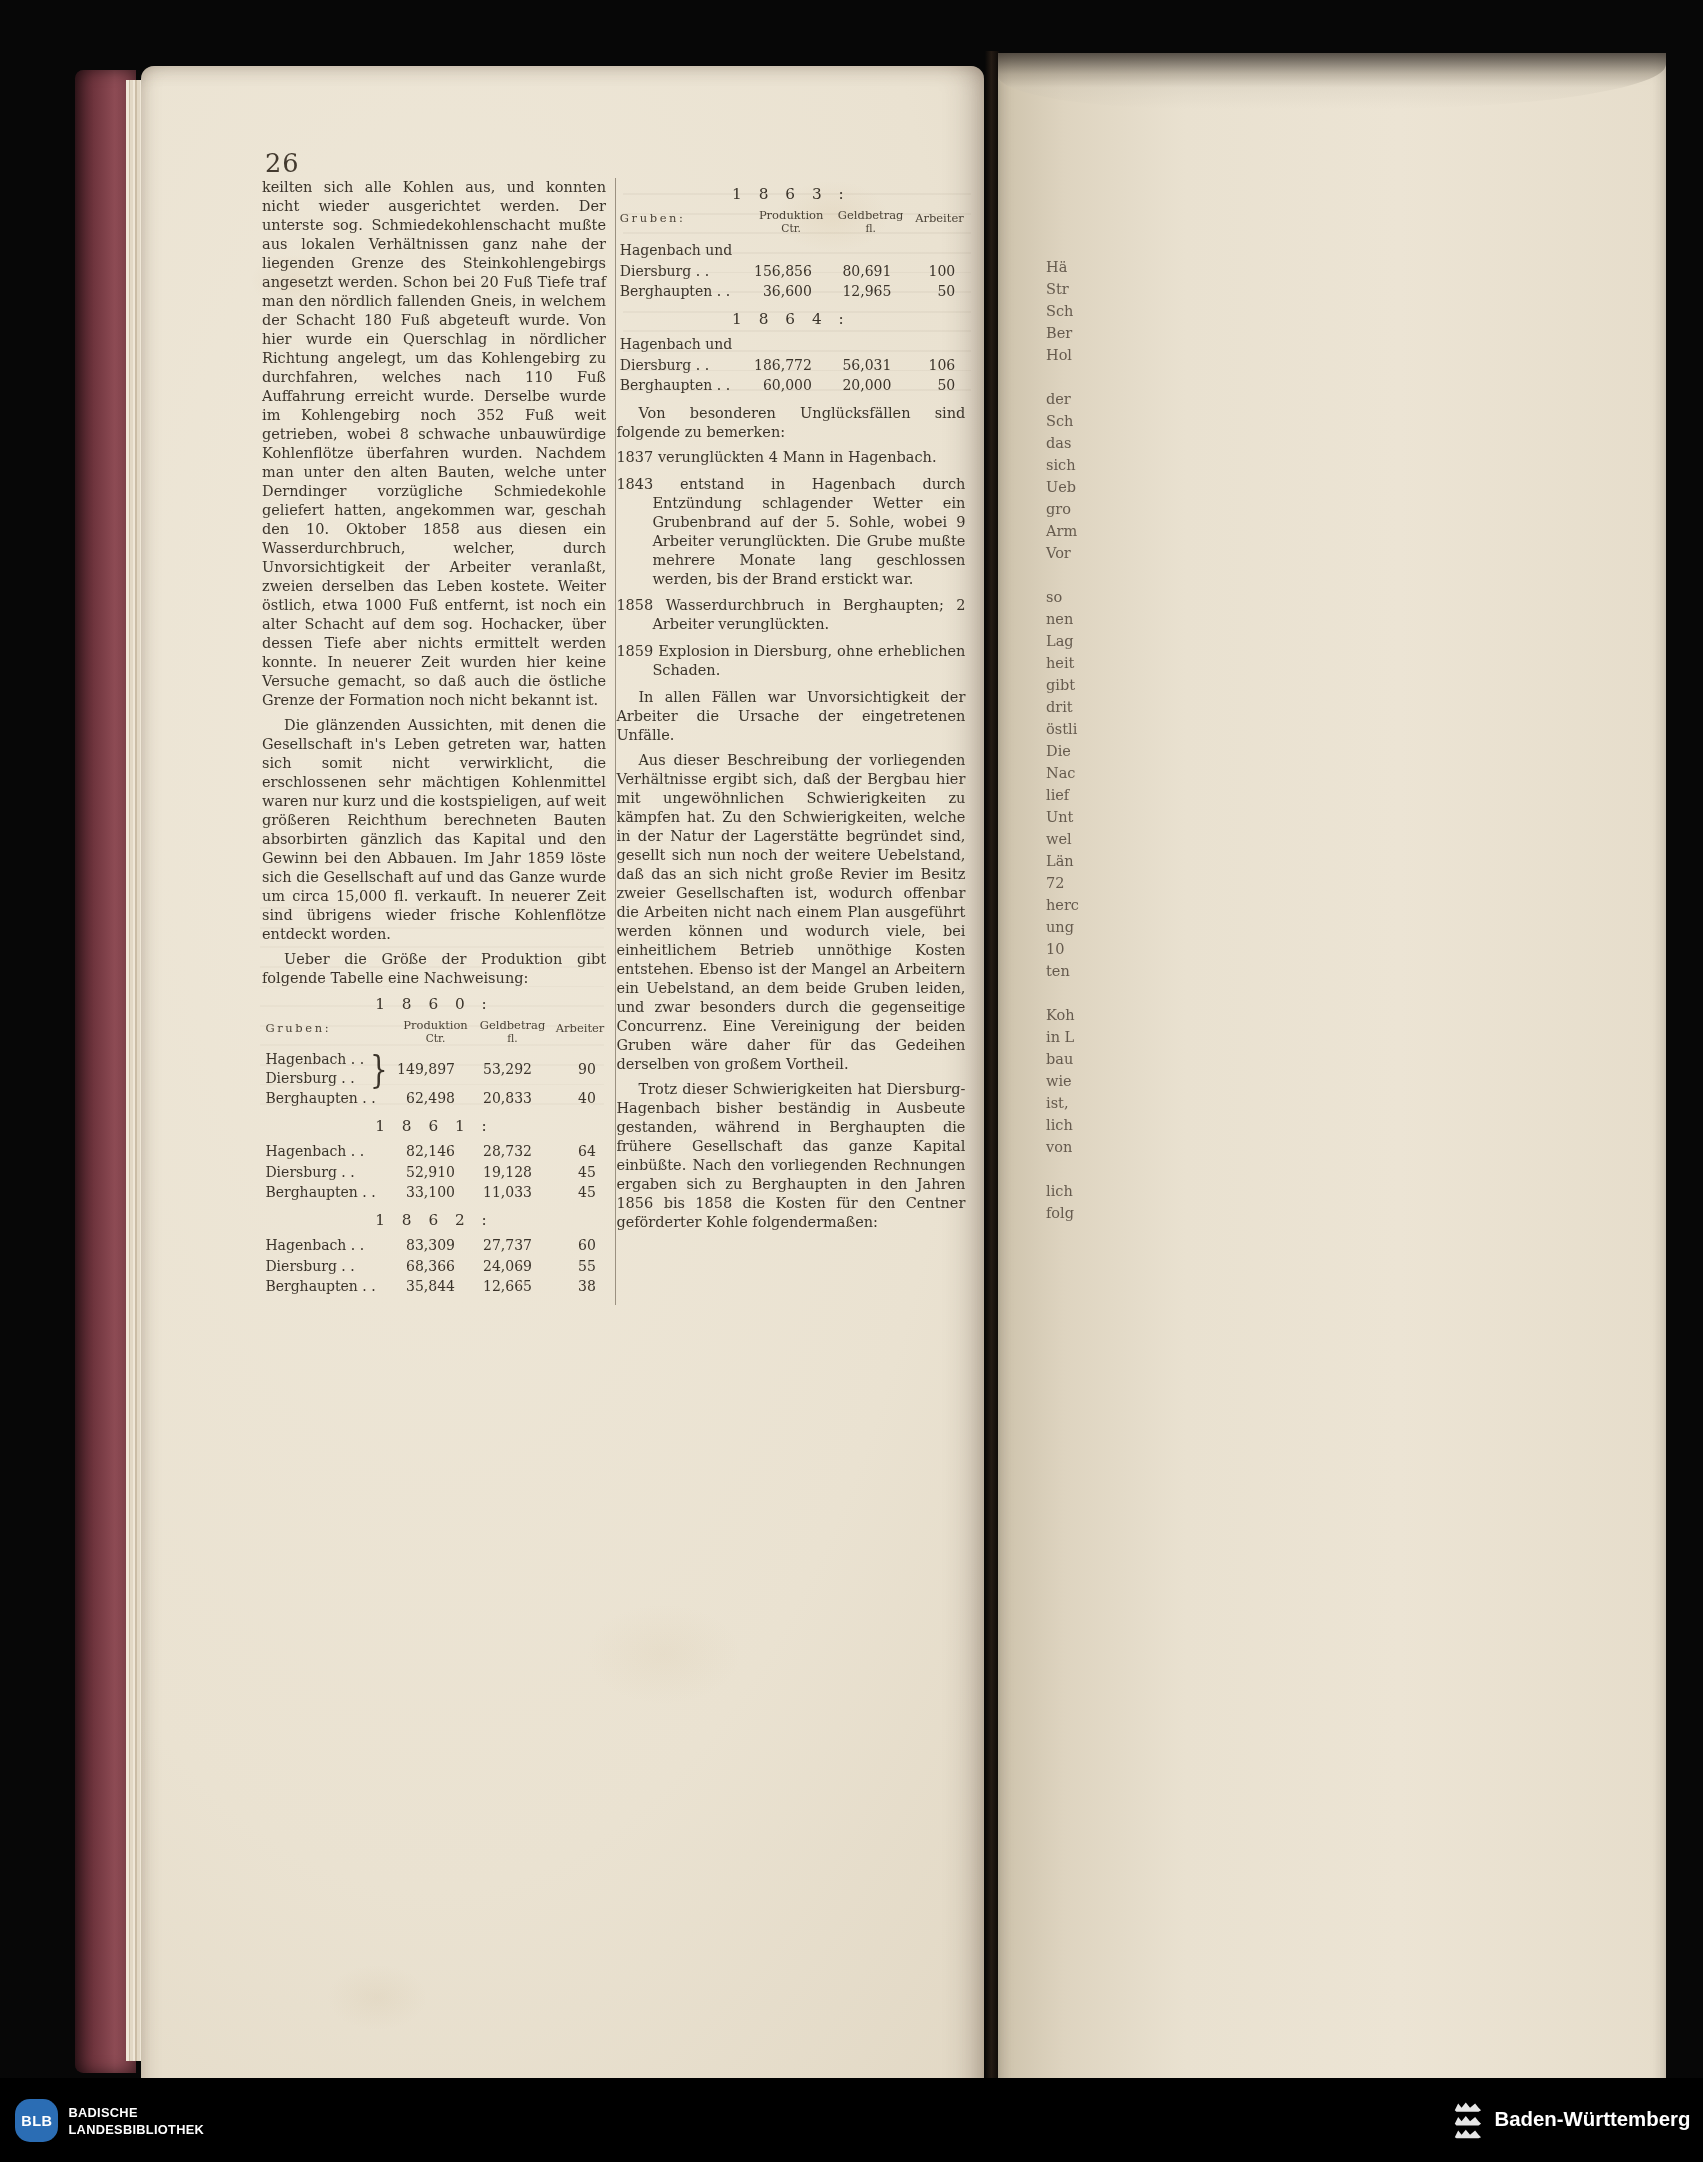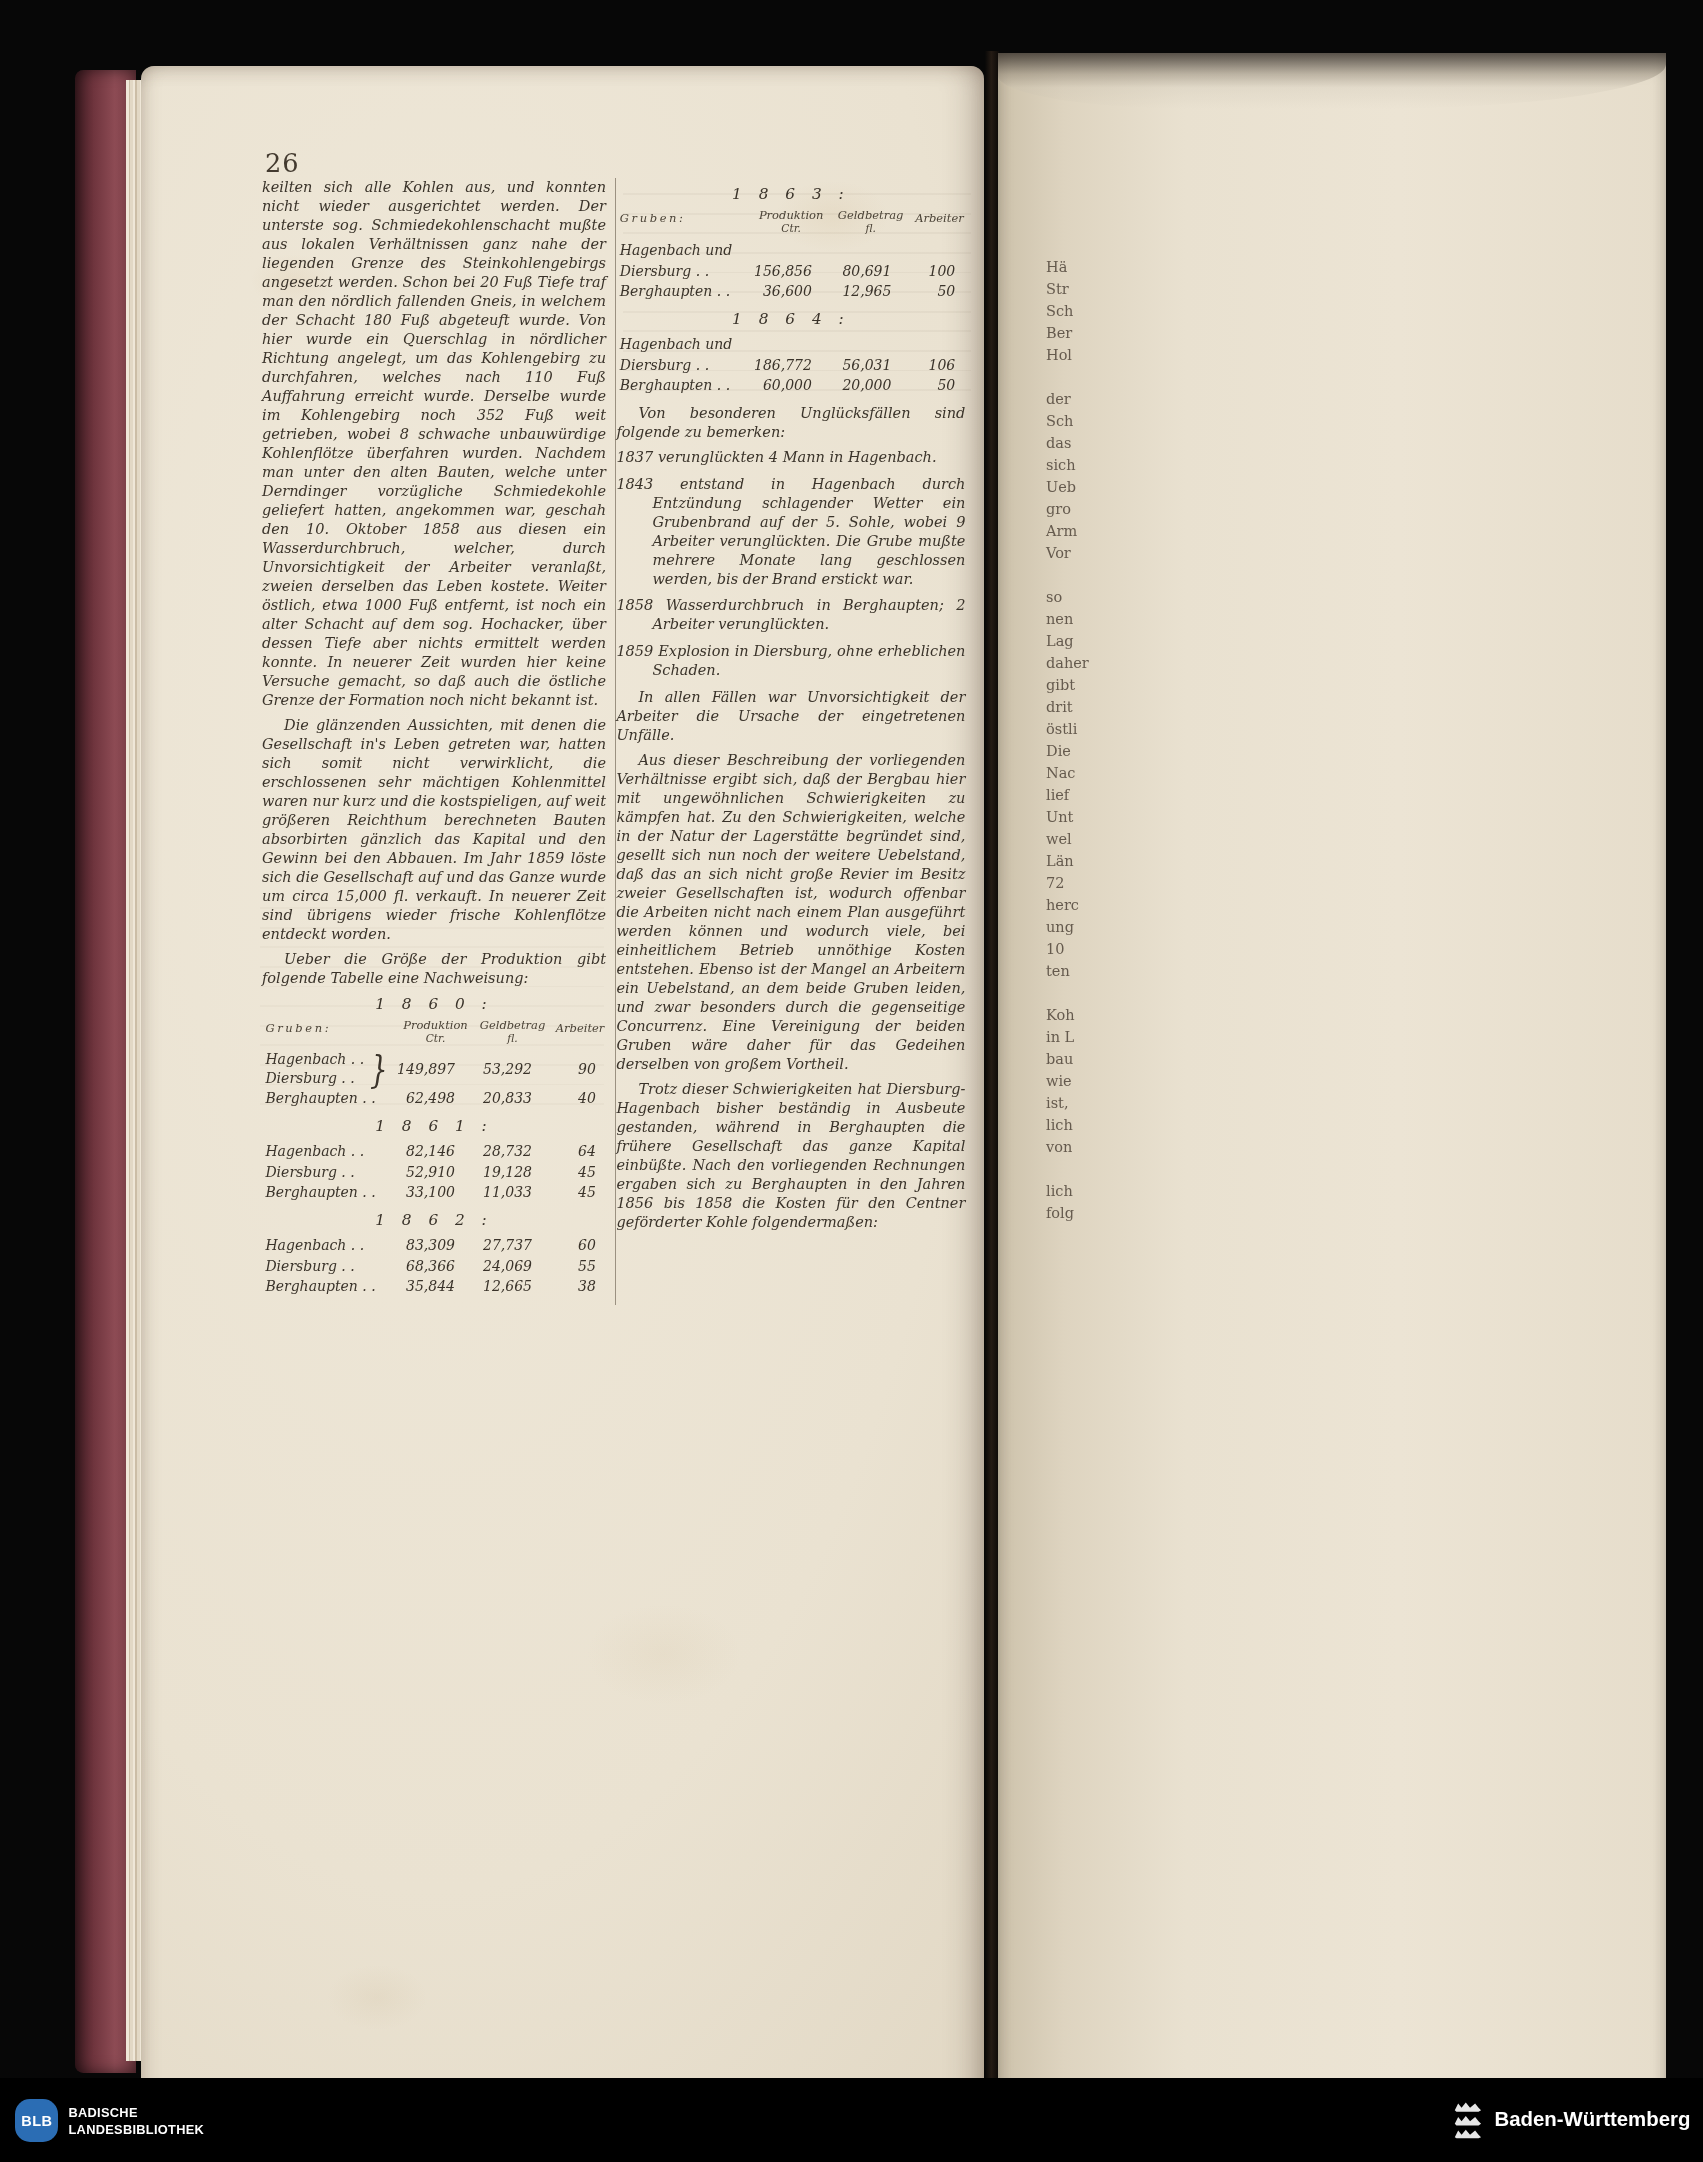--- a/index.html
+++ b/index.html
@@ -29,21 +29,21 @@
                       radial-gradient(111px 72px at 62% 74%, rgba(180,150,100,.07), transparent 70%),
                       radial-gradient(72px 47px at 28% 90%, rgba(170,140,90,.08), transparent 70%); }
   .bleed { position:absolute; pointer-events:none; opacity:.5; filter:blur(0.6px);
            background:repeating-linear-gradient(0deg, rgba(120,105,85,.13) 0 1.7px, transparent 1.7px 19.6px); }
   .b1 { left:482px; top:112px; width:348px; height:213px; }
   .b2 { left:119px; top:835px; width:344px; height:204px; opacity:.35; }
 
   .pageno { position:absolute; left:124px; top:82px; font-size:25.6px; color:#433a2f; letter-spacing:0.9px; }
 
   .content { position:absolute; left:121px; top:112px; width:831px; display:flex; }
-  .bodytext { font-size:14.5px; line-height:19px; text-align:justify; color:#3a332a;font-style:italic; }
+  .bodytext { font-size:14.5px; line-height:19px; text-align:justify; color:#3a332a; }
   .col-left { width:344px; }
   .col-right { margin-left:9.4px; border-left:0.9px solid #9b9181; width:350px; }
   .para { margin:0 0 6px 0; }
   .ind { text-indent:22px; }
 
   
   .prod-table { margin:1.7px 0 8.5px 0; }
   .t-year { text-align:center; font-size:15.3px; letter-spacing:6px; margin:6.8px 0 5.1px 0; color:#3a332a; }
   .t-head { display:grid; grid-template-columns:135px 1fr 1fr 55px; font-size:11.5px; color:#4a4236; margin-bottom:4.3px; }
   .th-gruben { letter-spacing:2.6px; padding-left:3.4px; }
@@ -277,21 +277,21 @@
           <div class="frag">sich</div>
           <div class="frag">Ueb</div>
           <div class="frag">gro</div>
           <div class="frag">Arm</div>
           <div class="frag">Vor</div>
         </div>
       <div class="frag-group">
           <div class="frag">so</div>
           <div class="frag">nen</div>
           <div class="frag">Lag</div>
-          <div class="frag">daher</div>
+          <div class="frag">heit</div>
           <div class="frag">gibt</div>
           <div class="frag">drit</div>
           <div class="frag">östli</div>
           <div class="frag">Die</div>
           <div class="frag">Nac</div>
           <div class="frag">lief</div>
           <div class="frag">Unt</div>
           <div class="frag">wel</div>
           <div class="frag">Län</div>
           <div class="frag">72</div>

